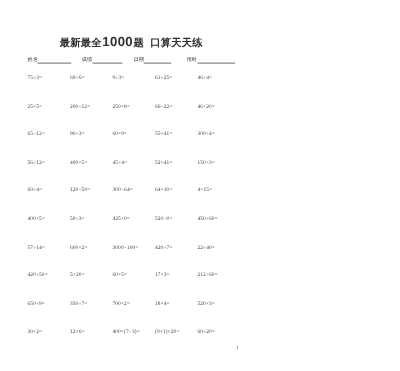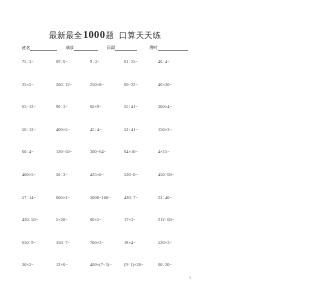--- a/index.html
+++ b/index.html
@@ -22,27 +22,27 @@
     position: absolute;
     left: 0;
     top: 24px;
     width: 210px;
     text-align: center;
     white-space: nowrap;
   }
   .title-cjk {
     font-family: "Liberation Serif", serif;
     font-size: 8.2px;
-    font-weight: normal;
+    font-weight: bold;
     color: #2e2e2e;
     letter-spacing: 0.2px;
     vertical-align: baseline;
   }
   .title-num {
-    font-family: Liberation Serif, serif;
+    font-family: Liberation Sans, sans-serif;
     font-size: 10.5px;
     font-weight: bold;
     color: #2e2e2e;
     letter-spacing: 0.3px;
     vertical-align: baseline;
     padding: 0 0.5px;
   }
   .title-gap {
     display: inline-block;
     width: 5px;

